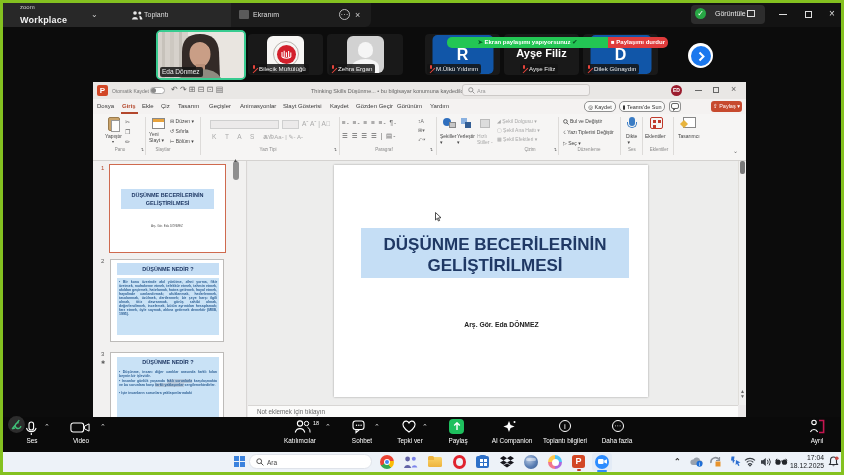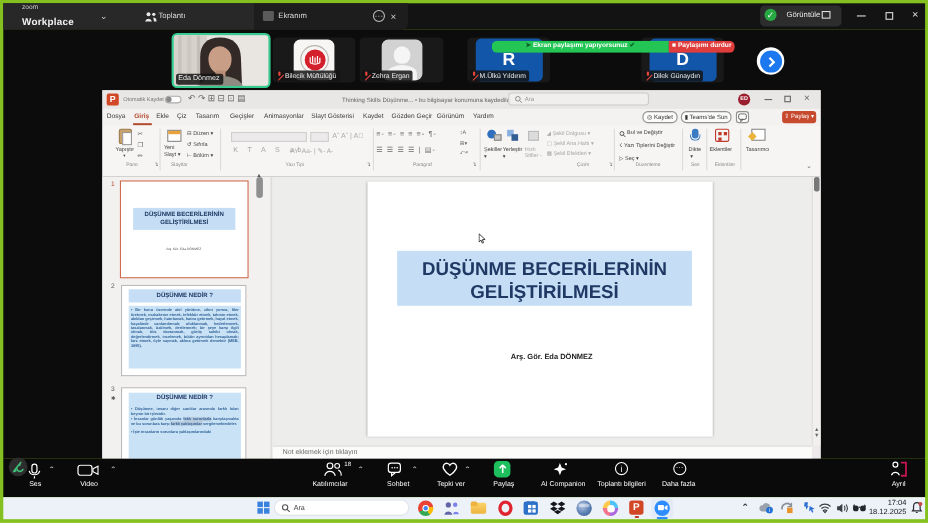--- a/index.html
+++ b/index.html
@@ -116,20 +116,24 @@
     <div class="abs" style="left:5px;top:23px;width:27px;height:16px;border-radius:50% 50% 0 0;background:#f5f5f5;"></div>
   </div>
   <div class="nlabel"><span class="micoff"></span>Zehra Ergan</div>
 </div>
 
 <div class="tile abs" style="left:425px;width:75px;">
   <div class="bluesq">R</div>
   <div class="nlabel"><span class="micoff"></span>M.Ülkü Yıldırım</div>
 </div>
 
+<div class="tile abs" style="left:504px;width:75px;">
+  <div class="abs" style="left:0;top:13px;width:75px;text-align:center;color:#fff;font-weight:bold;font-size:11px;">Ayşe Filiz</div>
+  <div class="nlabel" style="left:16px;"><span class="micoff"></span>Ayşe Filiz</div>
+</div>
 
 <div class="tile abs" style="left:583px;width:75px;">
   <div class="bluesq">D</div>
   <div class="nlabel"><span class="micoff"></span>Dilek Günaydın</div>
 </div>
 
 <div class="abs" style="left:688px;top:43px;width:25px;height:25px;border-radius:50%;background:#fff;z-index:20;"></div>
 <div class="abs" style="left:690.5px;top:45.5px;width:20px;height:20px;border-radius:50%;background:#1b78ee;z-index:21;"></div>
 <svg class="abs" style="left:698px;top:50.5px;z-index:22;" width="7" height="11" viewBox="0 0 7 11">
       <path d="M1.5 1.5 L5.5 5.5 L1.5 9.5" fill="none" stroke="#fff" stroke-width="2"></path>

